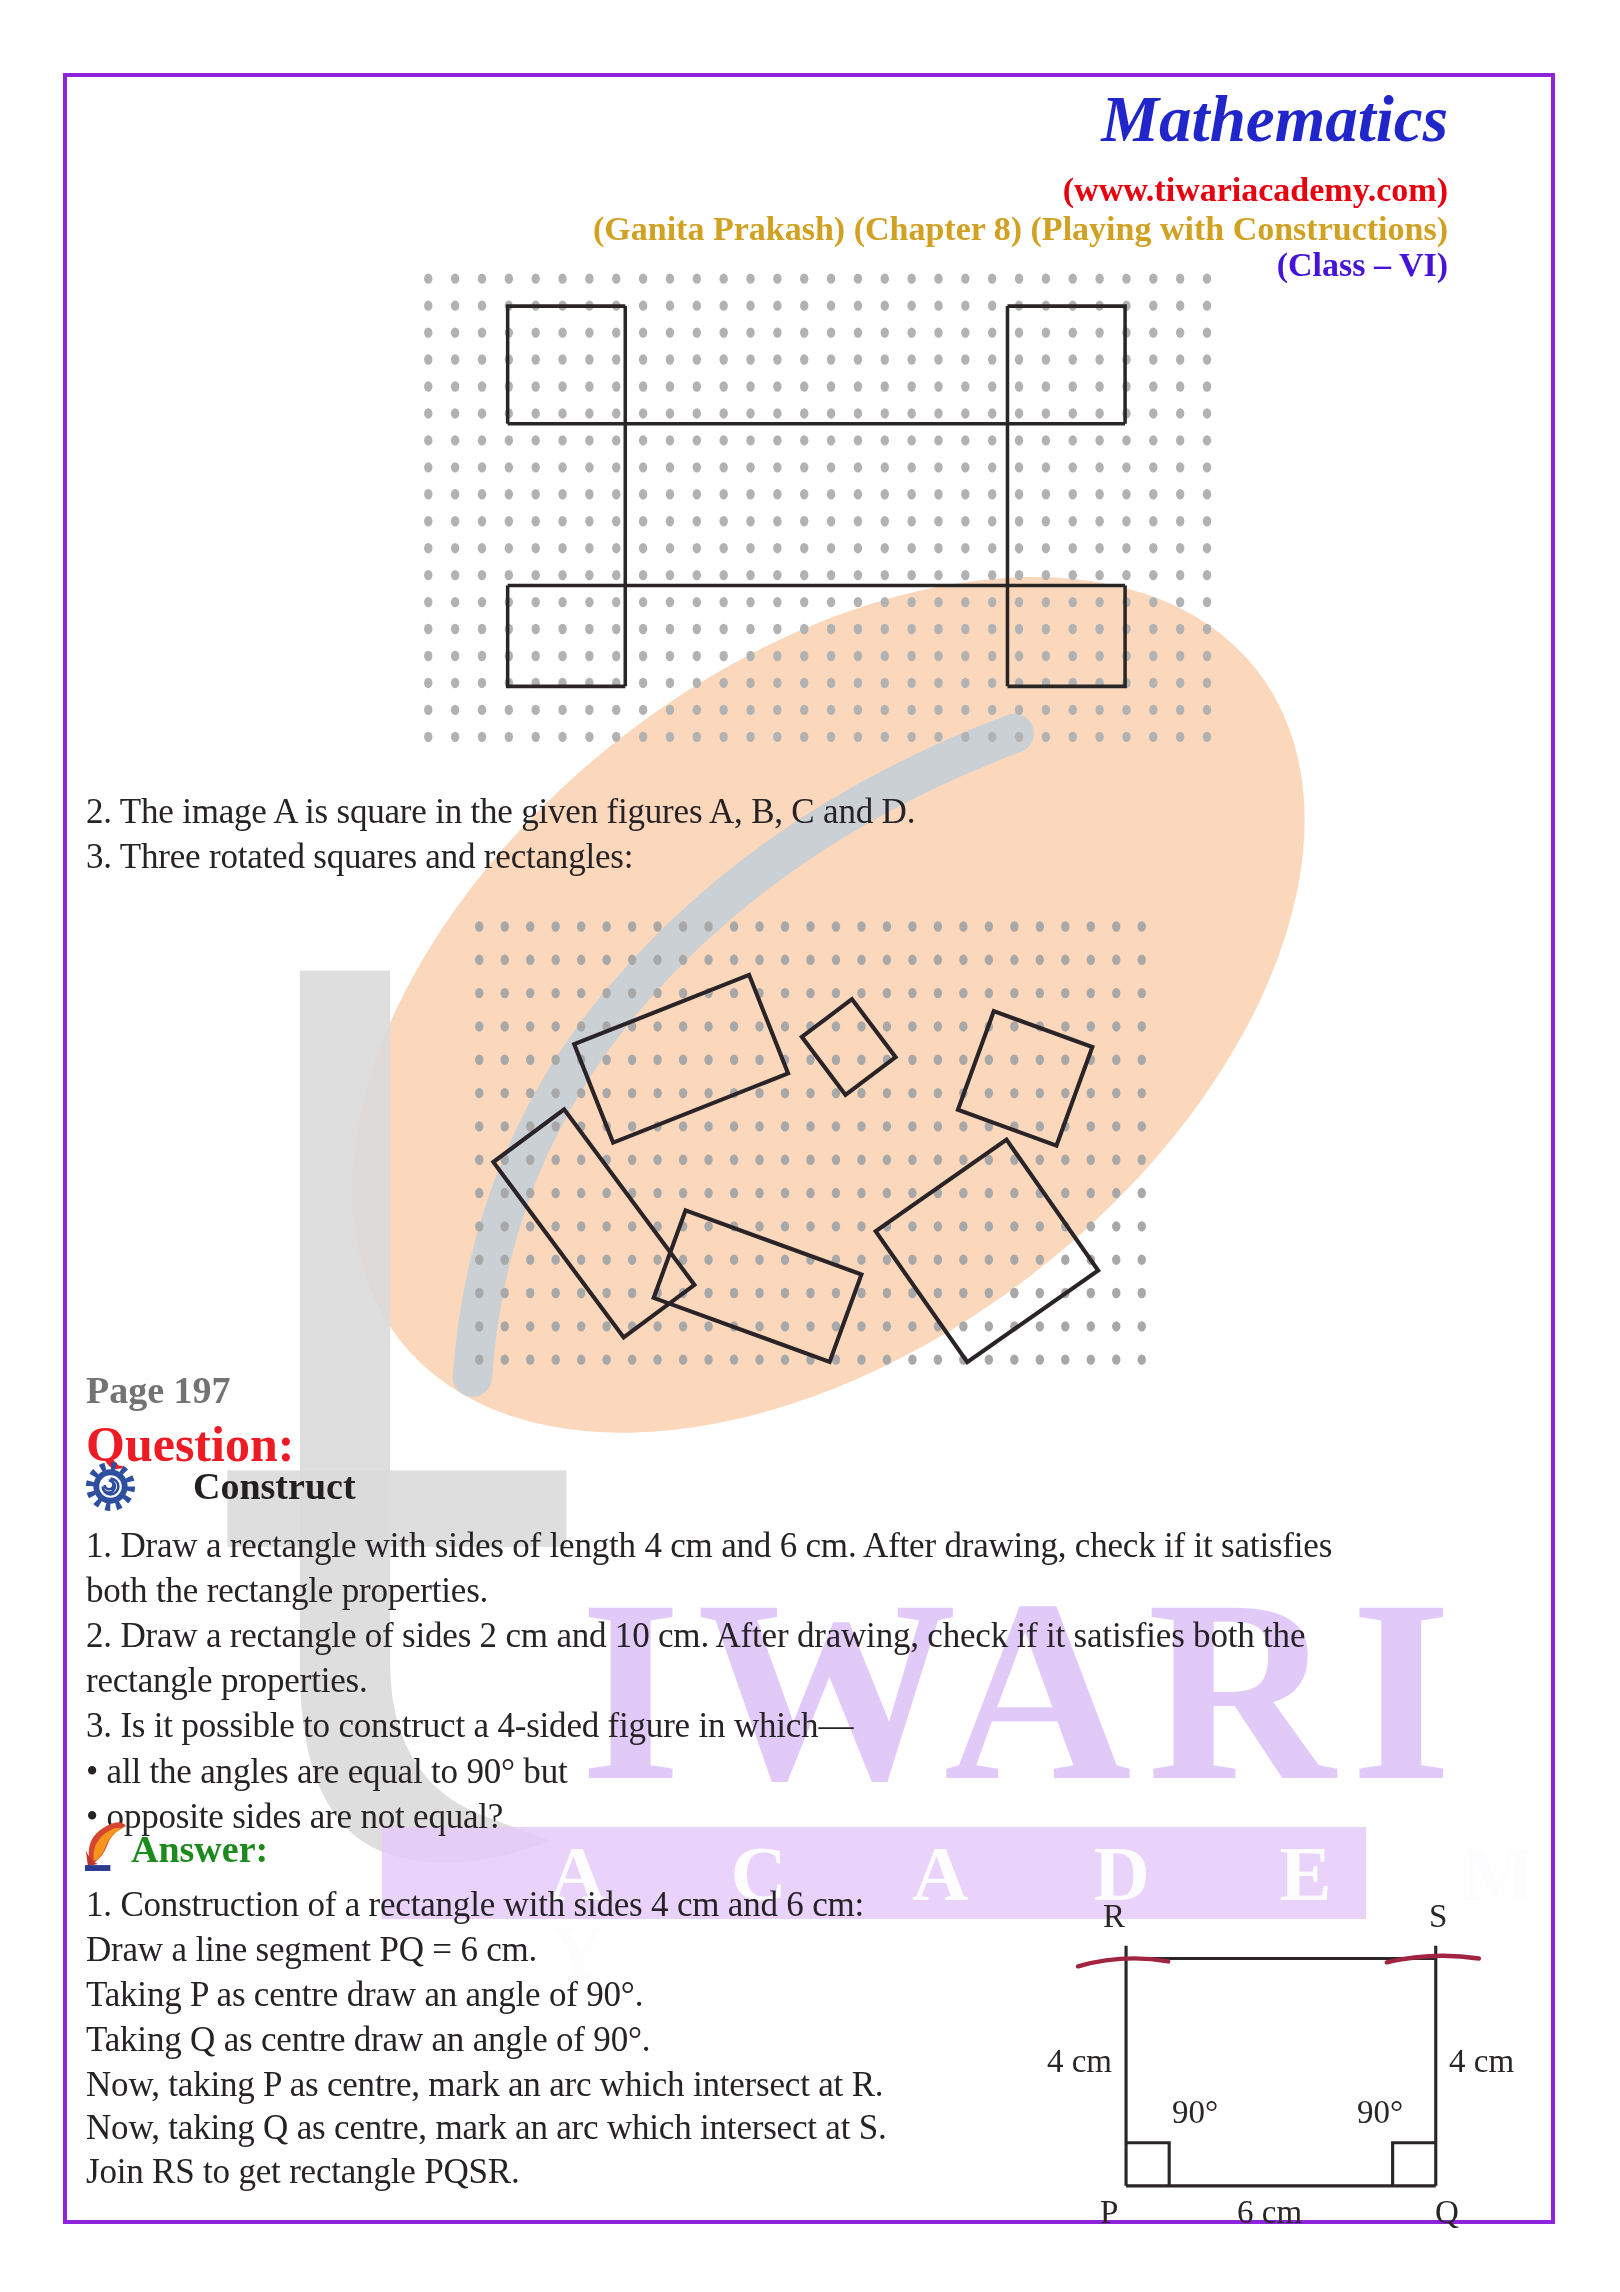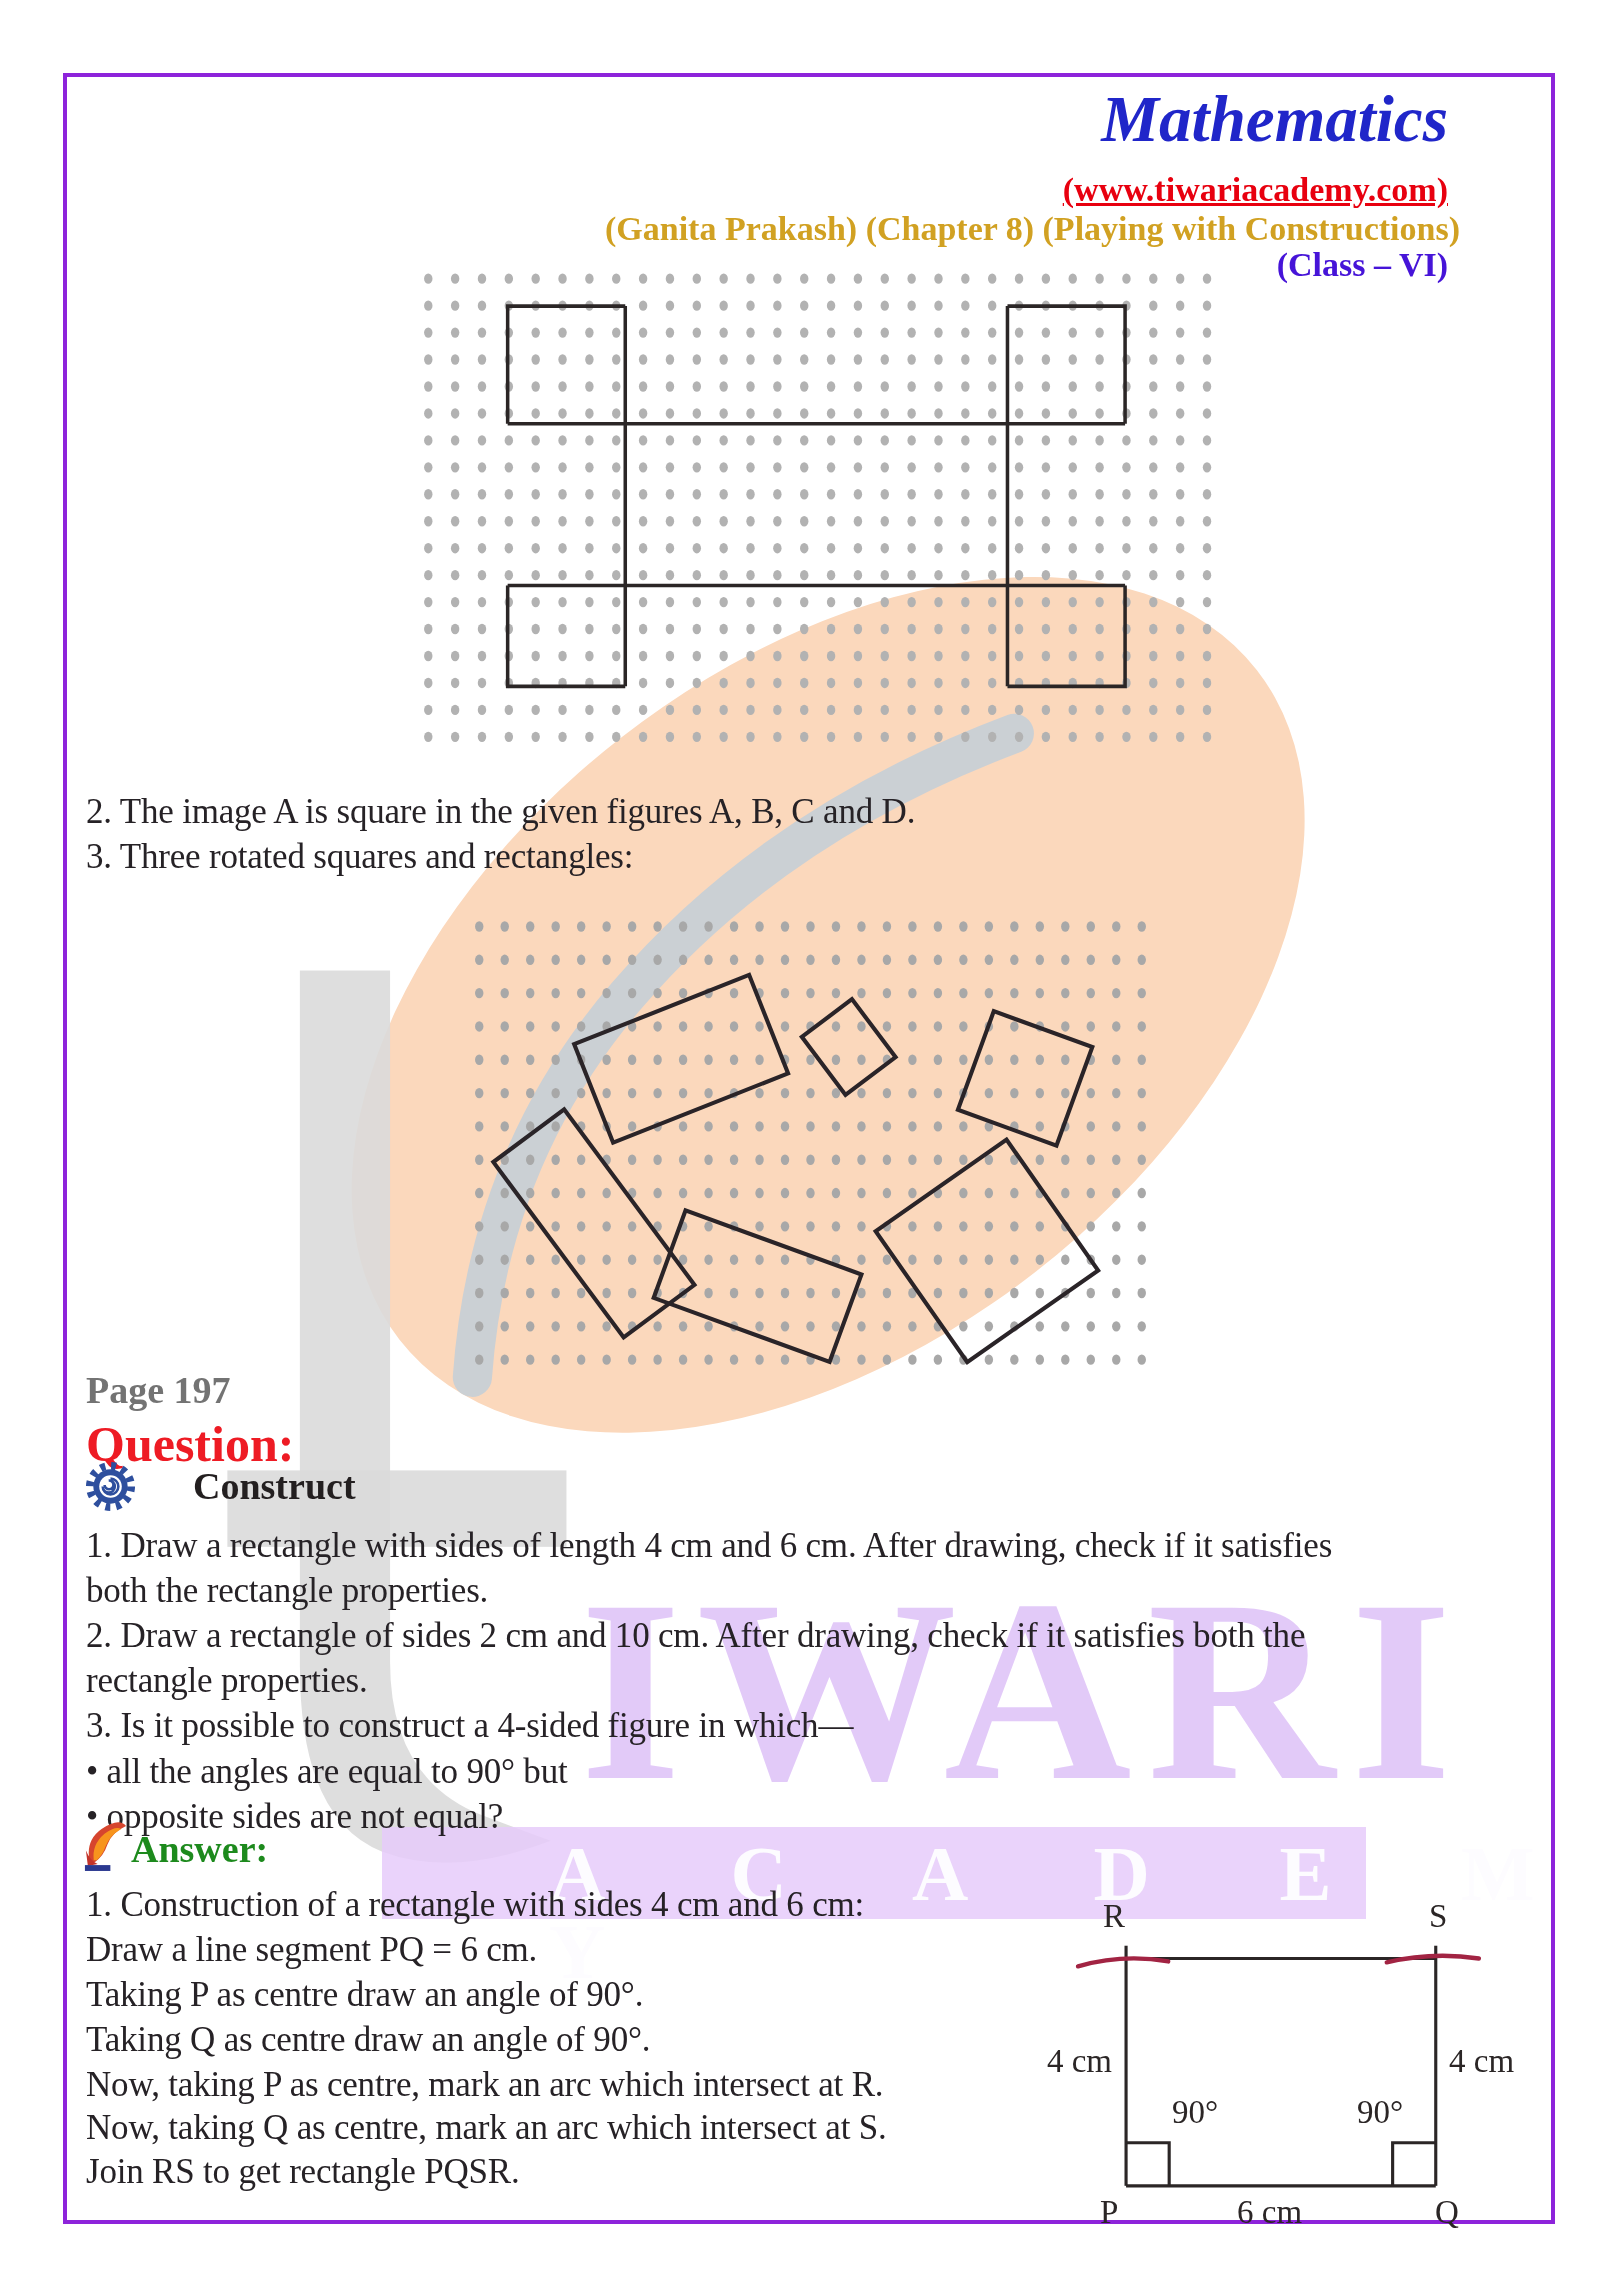--- a/index.html
+++ b/index.html
@@ -3,22 +3,22 @@
 <meta charset="utf-8">
 <style>
   html,body{margin:0;padding:0;background:#ffffff;}
   .page{position:relative;width:1620px;height:2293px;background:#fff;overflow:hidden;
         font-family:"Liberation Serif","DejaVu Serif",serif;color:#262226;}
   .frame{position:absolute;left:63px;top:73px;width:1484px;height:2143px;
          border:4.9px solid #8d23da;}
   .abs{position:absolute;}
   .ctr{left:0;width:1448px;text-align:right;}
   .hdr-title{top:82px;font-size:65px;font-weight:bold;font-style:italic;color:#2026c9;}
-  .hdr-site{top:171px;font-size:34px;font-weight:bold;color:#e8000f;text-decoration:underline;}
-  .hdr-book{top:210px;font-size:34px;font-weight:bold;color:#d1a122;padding-left:12px;}
+  .hdr-site{top:171px;font-size:34px;font-weight:bold;color:#e8000f;}
+  .hdr-book{top:210px;font-size:34px;font-weight:bold;color:#d1a122;}
   .hdr-class{top:246px;font-size:34px;font-weight:bold;color:#4614d8;}
   .body-line{left:86px;font-size:35px;line-height:43px;color:#262226;letter-spacing:-0.2px;white-space:nowrap;}
   .h-page{left:86px;top:1368px;font-size:38px;font-weight:bold;color:#737373;}
   .h-question{left:86px;top:1415px;font-size:50px;font-weight:bold;color:#ee1b24;}
   .h-construct{left:155px;top:1464px;font-size:38px;font-weight:bold;color:#231f20;margin-left:38px;}
   .h-answer{left:131px;top:1827px;font-size:38px;font-weight:bold;color:#1d8a1d;}
   .fig-label{font-size:33px;color:#2b2626;white-space:nowrap;}
   .wm-word-top{left:580px;top:1560px;font-size:260px;font-weight:bold;letter-spacing:15.7px;
                color:#dcbdf7;opacity:.8;line-height:1;}
   .wm-band{left:382px;top:1827px;width:984px;height:92px;background:#e6cbfa;opacity:.85;}

